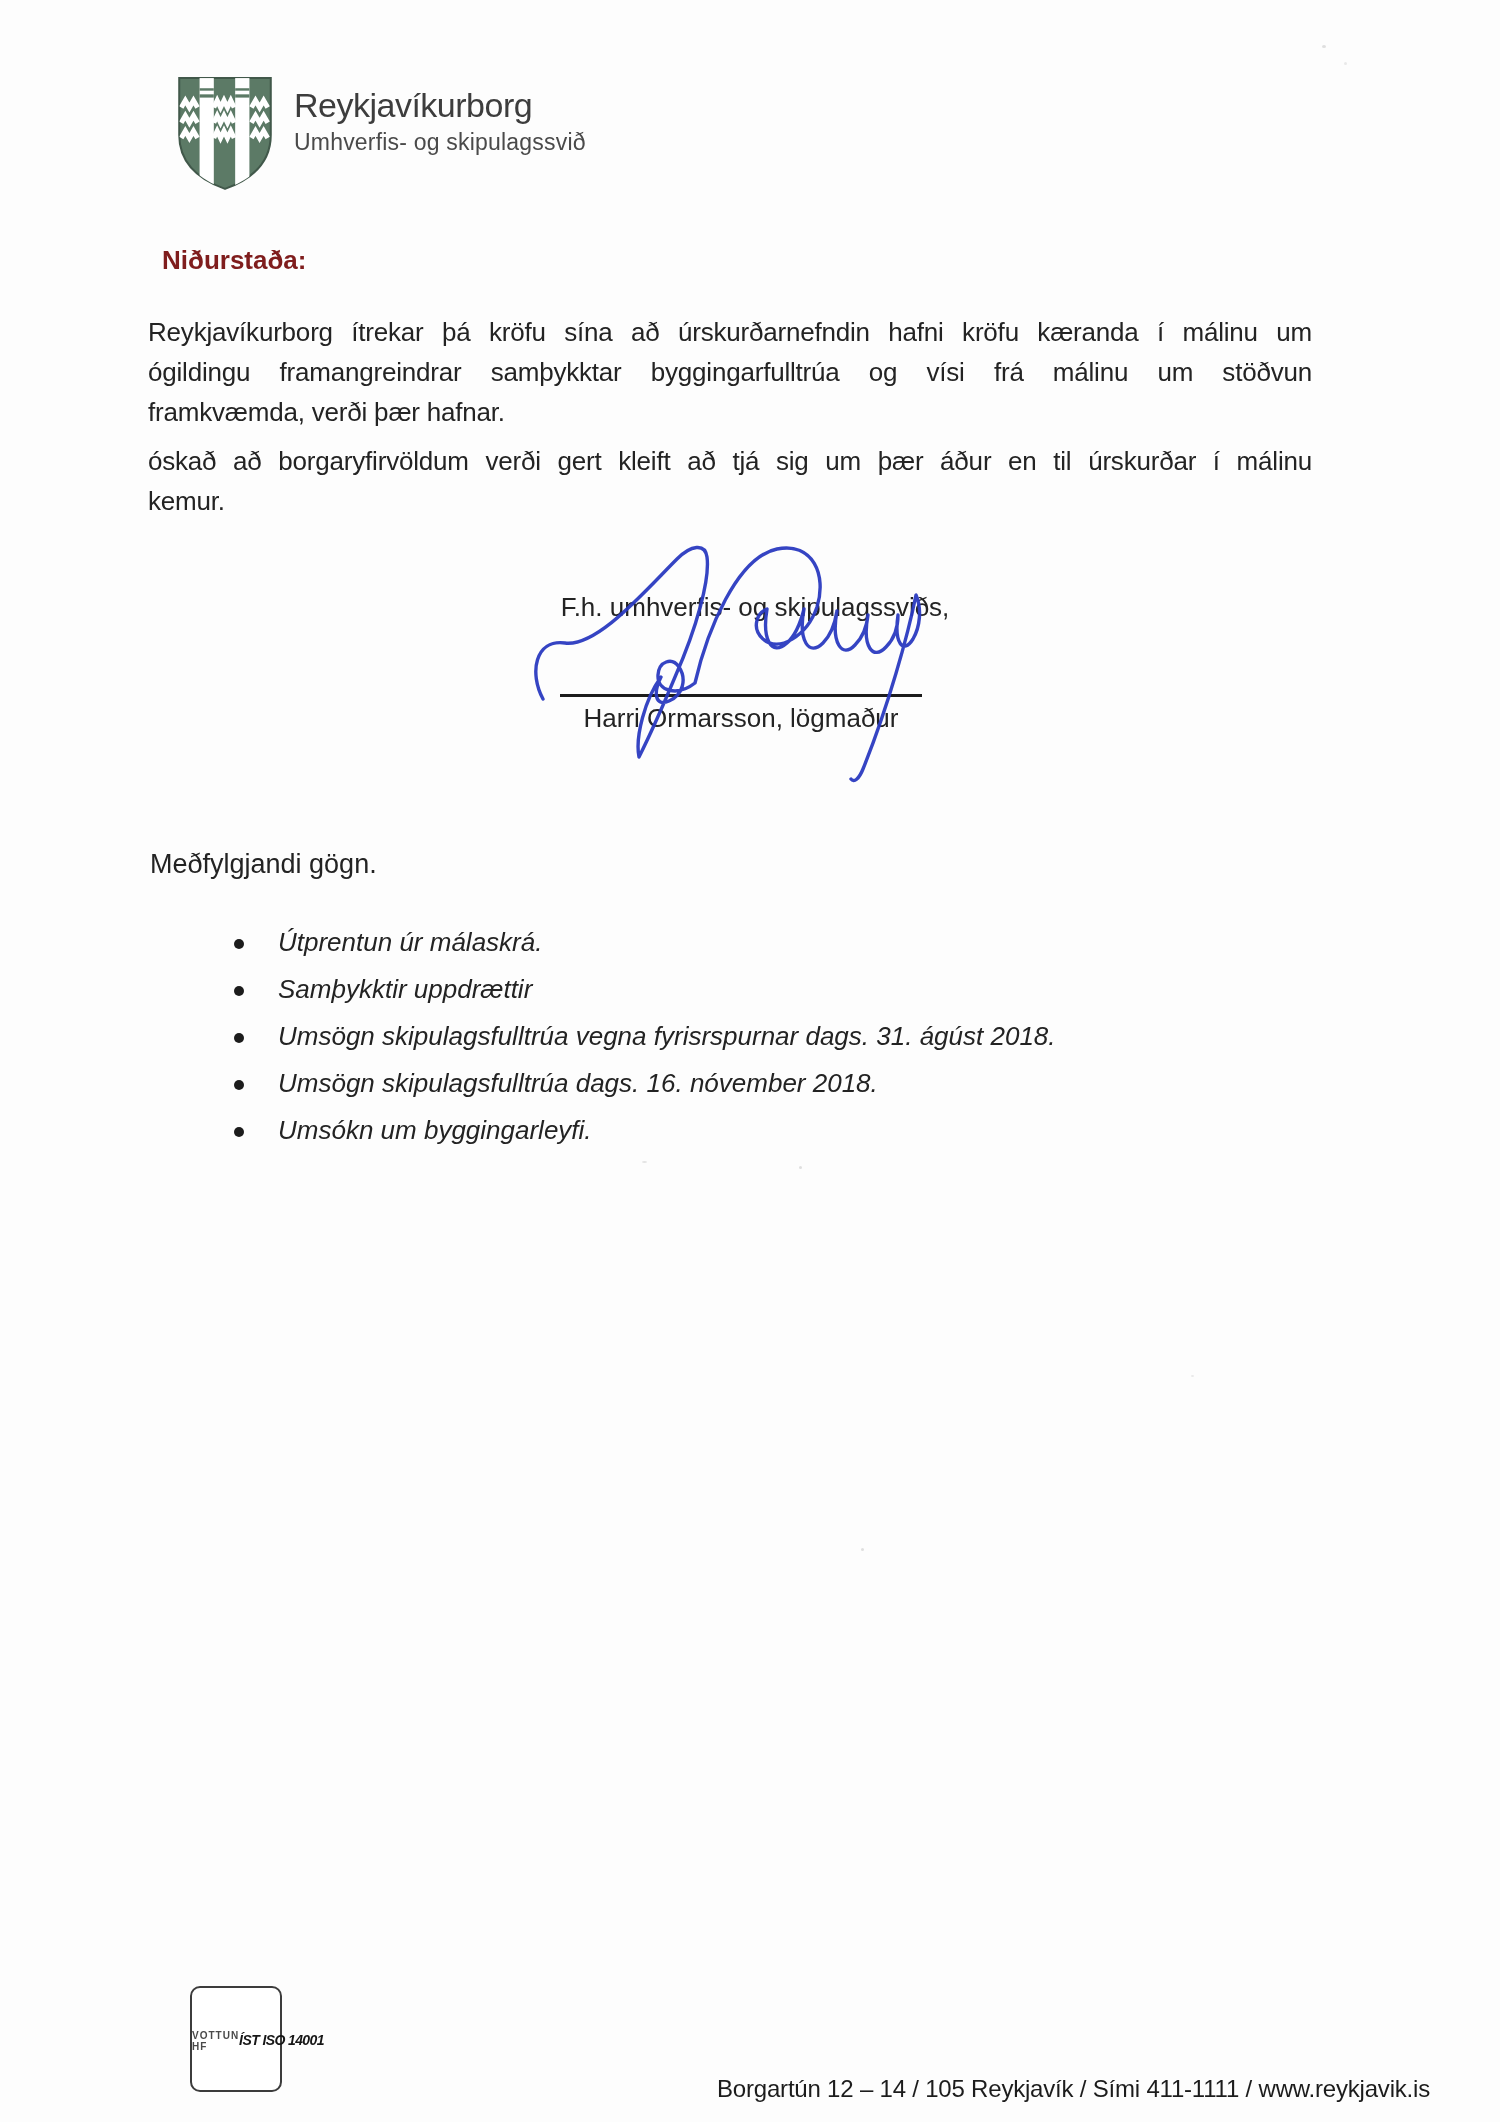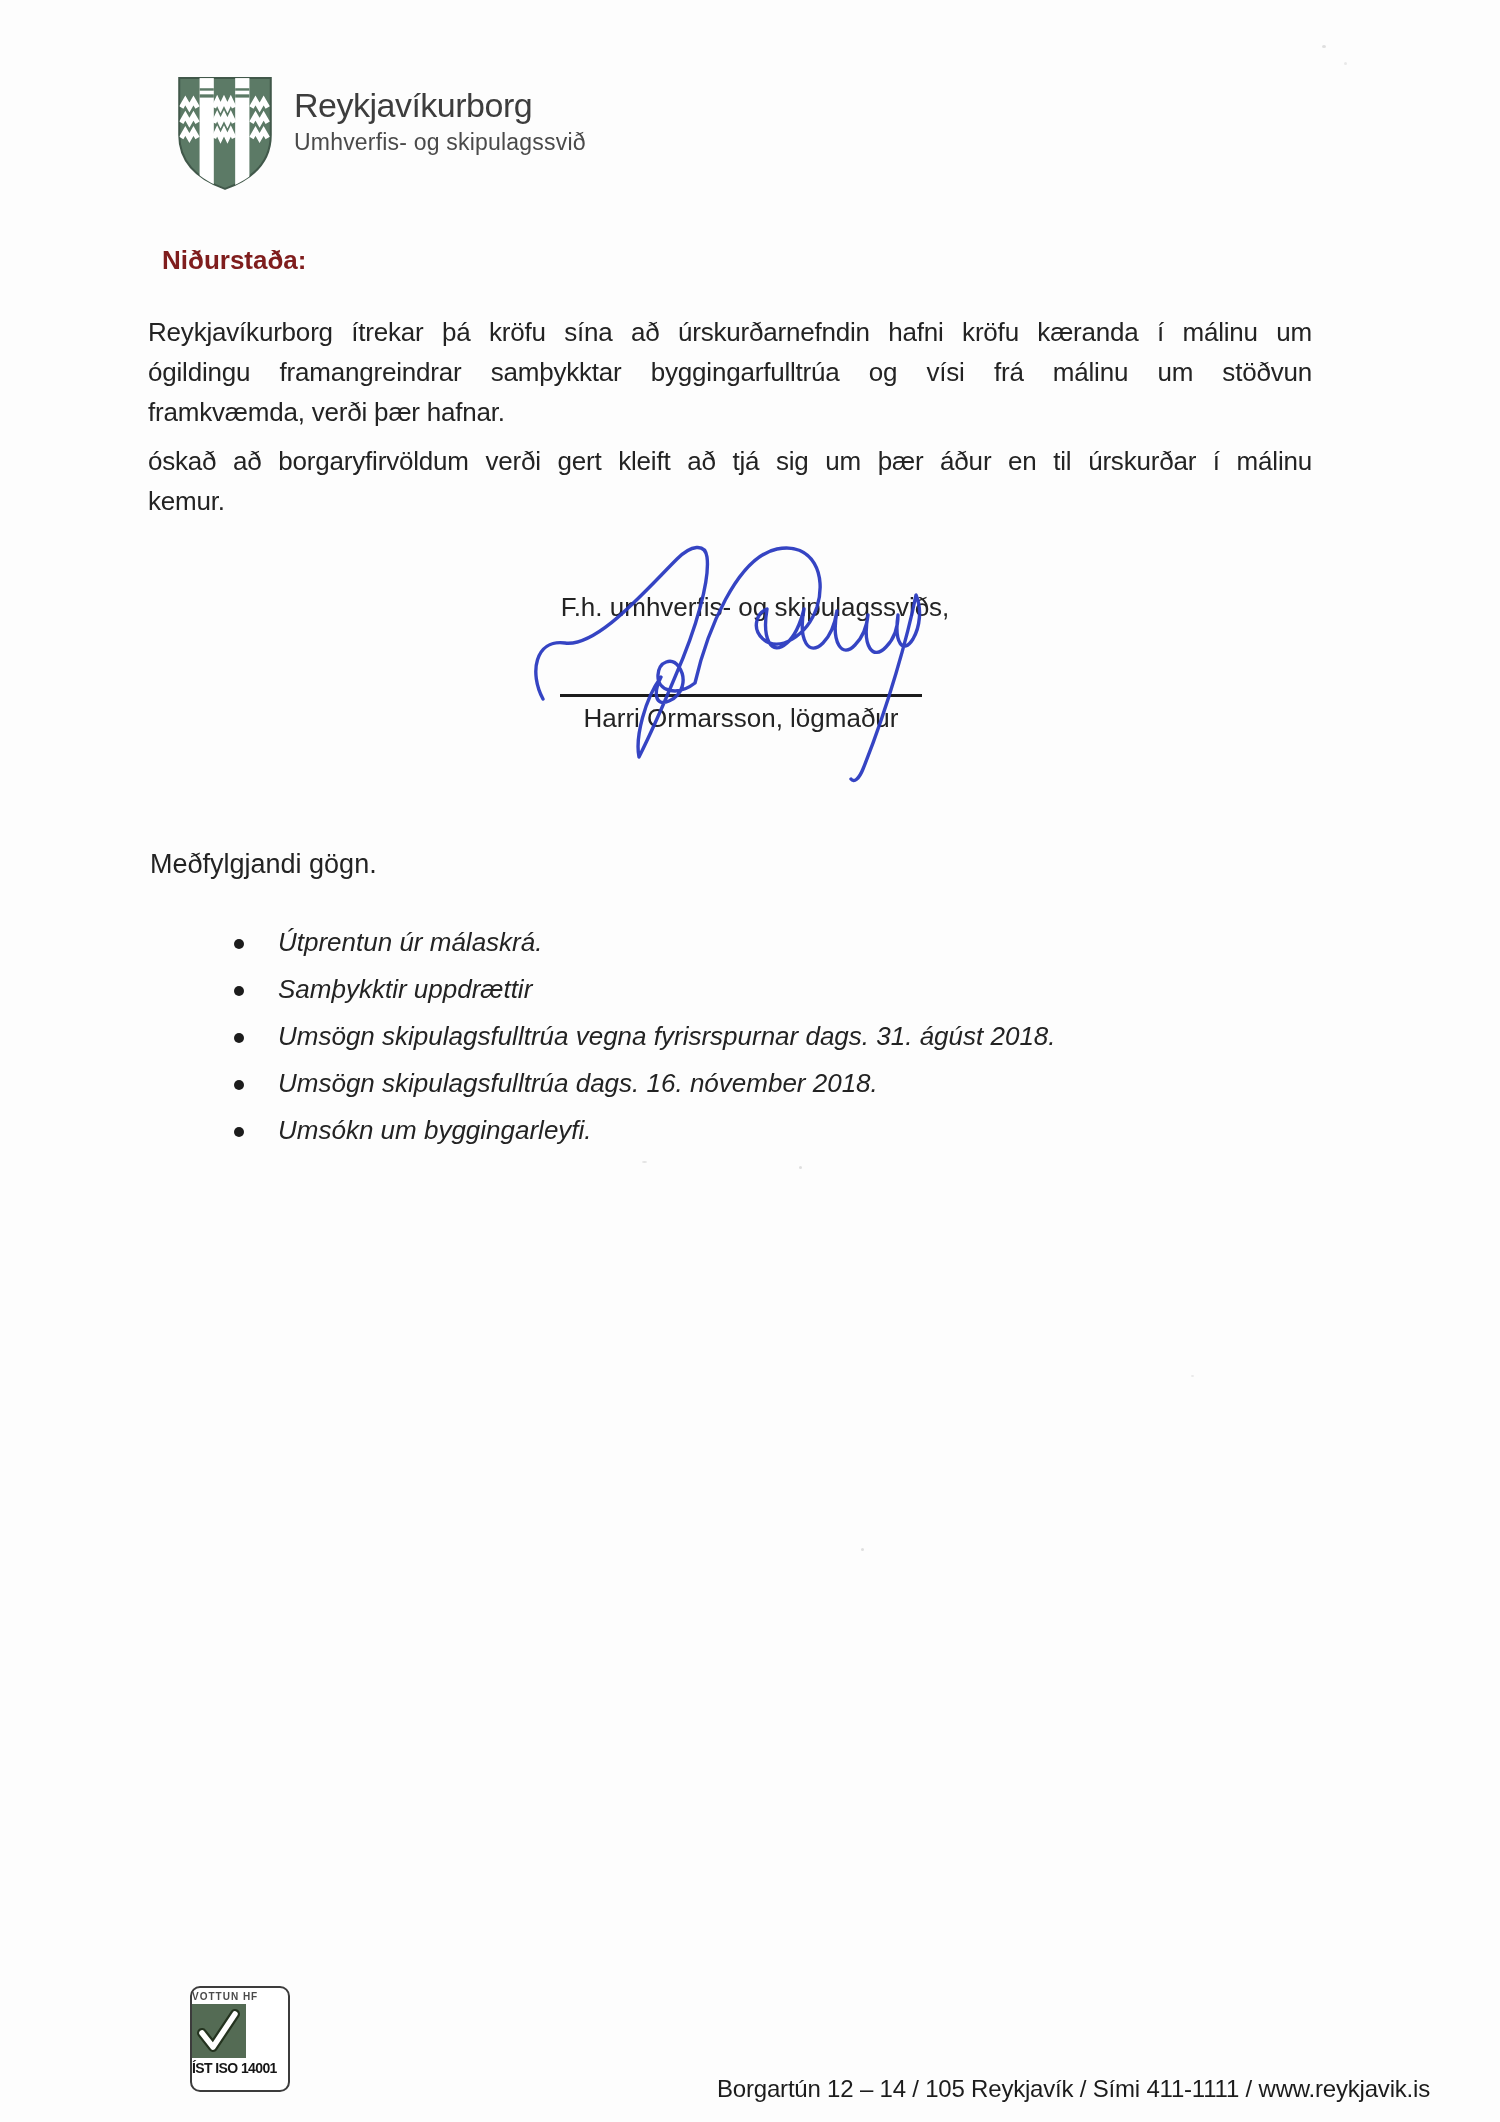--- a/index.html
+++ b/index.html
@@ -26,26 +26,26 @@
   .sig-rule { position:absolute; left:560px; top:694px; width:362px; height:3px; background:#1c1c1c; }
   .sig-name { position:absolute; left:545px; top:703px; width:392px; text-align:center; font-size:26px; color:#232323; }
   
   .att-heading { position:absolute; left:150px; top:849px; font-size:27px; color:#232323; }
   .att-list { position:absolute; left:218px; top:919px; margin:0; padding:0; list-style:none;
               font-size:26px; font-style:italic; color:#232323; }
   .att-list li { position:relative; line-height:47px; padding-left:60px; white-space:nowrap; }
   .att-list li::before { content:''; position:absolute; left:16px; top:20px; width:10px; height:10px;
               border-radius:50%; background:#1c1c1c; }
   
-  .iso-badge { position:absolute; left:190px; top:1986px; width:100px; height:106px; box-sizing:border-box;
+  .iso-badge { position:absolute; left:190px; top:1986px; width:92px; height:106px; box-sizing:border-box;
               border:2px solid #3c3c3c; border-radius:10px; background:#fff;
-              display:flex; flex-direction:column; }
+              display:flex; flex-direction:row; align-items:center; }
   .iso-top    { font-size:10px; letter-spacing:1px; color:#4a4a4a; margin-top:3px; font-weight:bold; }
   .iso-check  { width:54px; height:54px; margin-top:2px; }
-  .iso-bottom { font-size:14px; font-weight:bold; letter-spacing:-0.6px; color:#161616; margin-top:2px; white-space:nowrap; }
+  .iso-bottom { font-size:14px; font-weight:bold; letter-spacing:-0.6px; color:#161616; margin-top:2px; white-space:nowrap;font-style:italic; }
   .address { position:absolute; top:2038px; right:70px; font-size:24px; letter-spacing:-0.2px; color:#1c1c1c;margin-top:37px; }
   
   .speck { position:absolute; border-radius:50%; background:#9a9a9a; }
 </style>
 </head>
 <body>
 
 <div class="page">
 
   <header class="letterhead">

